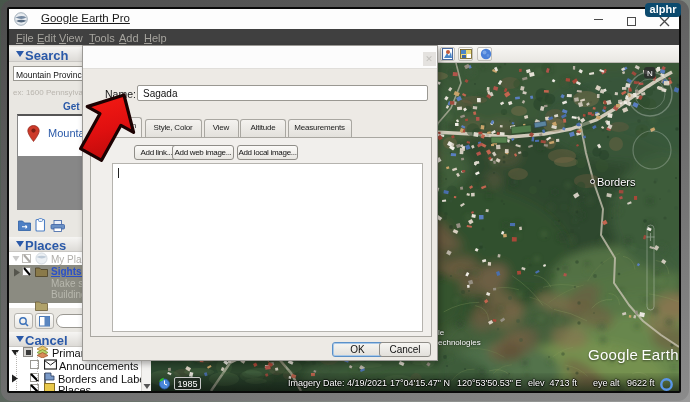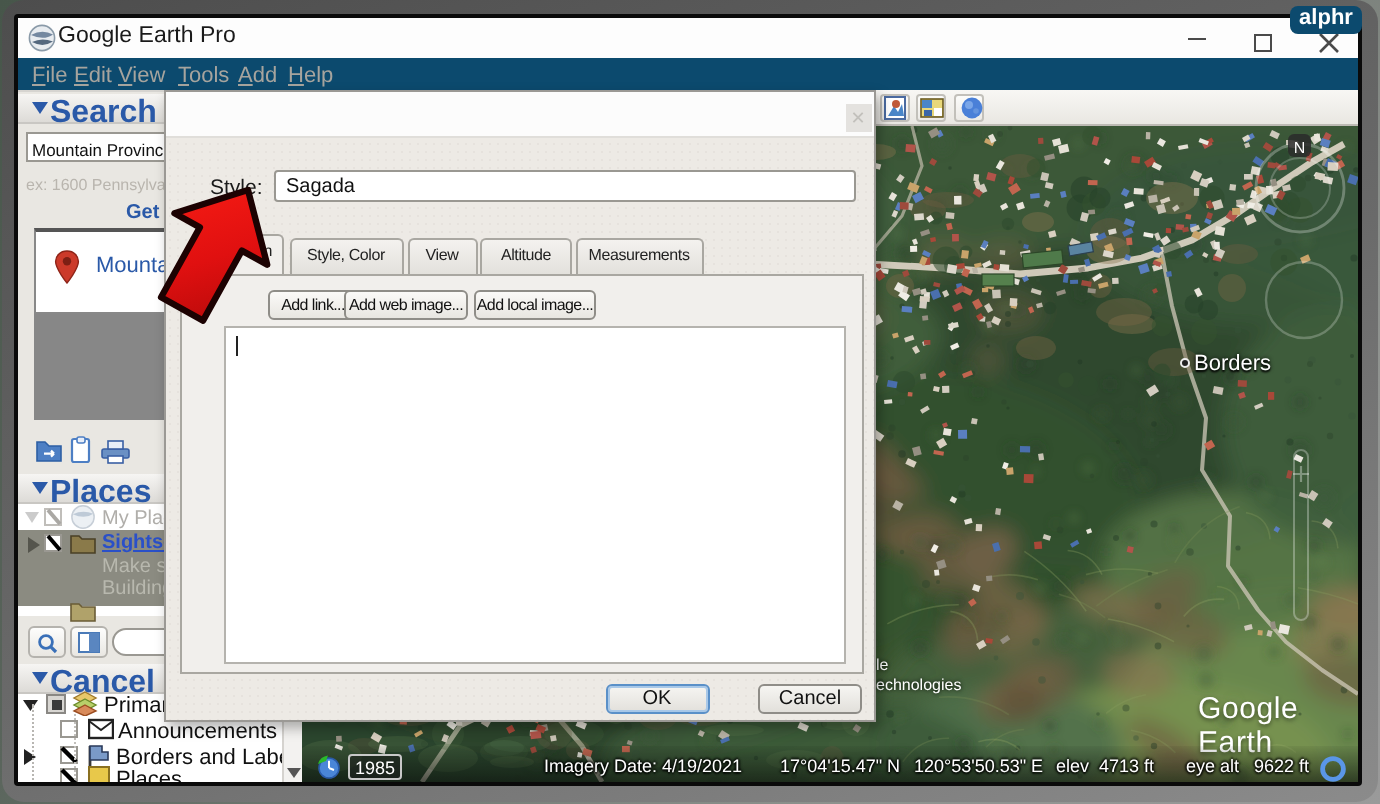--- a/index.html
+++ b/index.html
@@ -1,28 +1,28 @@
 <!DOCTYPE html>
 <html><head><meta charset="utf-8">
 <style>
 * { margin:0; padding:0; box-sizing:border-box; }
 html,body { width:690px; height:402px; overflow:hidden; font-family:"Liberation Sans", sans-serif; }
 body { position:relative; background:linear-gradient(135deg,#47564a 0%,#5a655c 35%,#8d918d 75%,#9a9a9a 100%); }
 .frame { position:absolute; left:1px; top:0px; width:688px; height:401px; background:linear-gradient(160deg,#4d4d4d,#6a6a6a 55%,#8b8b8b); border-radius:11px; }
 .blackline { position:absolute; left:7px; top:7px; width:674px; height:386px; background:#0a0a0a; border-radius:2px;}
 .content { position:absolute; left:9px; top:9px; width:670px; height:382px; background:#ffffff; overflow:hidden; }
 .titlebar { position:absolute; left:0; top:0; width:670px; height:20px; background:#fdfdfd; }
-.titletext { position:absolute; left:20px; top:3px; font-size:11.5px; color:#1a1a1a; }
-.menubar { position:absolute; left:0; top:20px; width:670px; height:17px; background:#0c4a6e; border-bottom:1px solid #d6d4d0;}
+.titletext { position:absolute; left:32px; top:3px; font-size:11.5px; color:#1a1a1a;text-decoration:underline; }
+.menubar { position:absolute; left:0; top:20px; width:670px; height:17px; background:#404040; border-bottom:1px solid #d6d4d0;}
 .mi { position:absolute; top:3px; font-size:11px; color:#a6a49e; }
 .wbtn { position:absolute; color:#4a4a4a; }
 .sidebar { position:absolute; left:0; top:37px; width:143px; height:345px; background:#e9e7e2; }
 .phead { position:absolute; left:0; width:143px; height:15px; background:linear-gradient(#f6f5f3,#dddbd7); border-bottom:1px solid #c9c7c3;}
 .phead .tri { position:absolute; left:7px; top:4px; width:0; height:0; border-left:4px solid transparent; border-right:4px solid transparent; border-top:6px solid #2a59a8; }
-.phead .lab { position:absolute; left:16px; top:1px; font-size:16px; font-weight:bold; color:#2a59a8; }
+.phead .lab { position:absolute; left:16px; top:1px; font-size:13px; font-weight:bold; color:#2a59a8; }
 .sinput { position:absolute; background:#fff; border:1px solid #9a9892; }
 .hint { position:absolute; font-size:8px; color:#b9b5ae; }
 .getd { position:absolute; font-size:10px; font-weight:bold; color:#2a59a8; }
 .card { position:absolute; left:8px; top:68px; width:128px; height:43px; background:#fff; border:1px solid #888; border-top:2px solid #555;}
 .grayblk { position:absolute; left:8px; top:111px; width:128px; height:53px; background:#878787; }
 .placesgray { position:absolute; left:0px; top:219px; width:143px; height:38px; background:#8b8b81; }
 .toolbar { position:absolute; left:143px; top:36px; width:527px; height:18px; background:linear-gradient(#f8f7f4,#e9e7e2); border-bottom:1px solid #bdbab4;}
 .tbtn { position:absolute; top:2px; width:15px; height:14px; background:linear-gradient(#fcfcfa,#eceae6); border:1px solid #c2c0ba; border-radius:2px;}
 .map { position:absolute; left:142px; top:54px; width:528px; height:328px; background:#47613c; overflow:hidden;}
 .dialog { position:absolute; left:72.5px; top:35.5px; width:356px; height:316px; background:#edeae5; border:1px solid #9b9995; box-shadow:2px 3px 6px rgba(0,0,0,0.3); background-image:radial-gradient(#e6e2dd 0.5px, transparent 0.6px); background-size:4px 4px; }
@@ -1327,59 +1327,59 @@
       <circle cx="35" cy="87" r="19" fill="none" stroke="#ffffff" stroke-width="1.2" opacity="0.24"></circle>
       <rect x="27" y="4" width="11.5" height="11.5" rx="3" fill="#2a2a2a" opacity="0.85"></rect>
       <text x="32.8" y="13.3" font-size="8" fill="#fff" text-anchor="middle" font-family="Liberation Sans">N</text>
       <rect x="30" y="162" width="7" height="85" rx="3.5" fill="none" stroke="#fff" stroke-width="1" opacity="0.3"></rect>
       <path d="M33.5 170 L33.5 178 M29.5 174 L37.5 174" stroke="#fff" stroke-width="1.1" opacity="0.35"></path>
     </svg>
     <div style="position:absolute;left:439px;top:116px;width:5px;height:5px;background:#222;border-radius:50%;border:1px solid #eee;"></div>
     <div style="position:absolute;left:446px;top:113px;font-size:11px;color:#fff;text-shadow:0 0 2px #000,0 1px 1px #000;">Borders</div>
     <div style="position:absolute;left:287px;top:265px;font-size:8px;color:#fff;text-shadow:0 0 2px #000;">le</div>
     <div style="position:absolute;left:287px;top:275px;font-size:8px;color:#fff;text-shadow:0 0 2px #000;">echnologies</div>
-    <div style="position:absolute;left:437px;top:283px;font-size:15px;color:#fff;text-shadow:0 1px 2px rgba(0,0,0,0.5);letter-spacing:0.3px;margin-left:11px;">Google Earth</div>
+    <div style="position:absolute;left:437px;top:283px;font-size:15px;color:#fff;text-shadow:0 1px 2px rgba(0,0,0,0.5);letter-spacing:0.3px;">Google Earth</div>
     <div style="position:absolute;left:0;top:310px;width:528px;height:18px;background:linear-gradient(rgba(10,14,10,0.05),rgba(10,14,10,0.6));"></div>
     <svg style="position:absolute;left:7px;top:314px" width="13" height="13">
         <circle cx="6.5" cy="7" r="5" fill="#4a86d8" stroke="#2a5aa8" stroke-width="0.8"></circle>
         <path d="M6.5 7 L6.5 3.4 M6.5 7 L9 8" stroke="#fff" stroke-width="1"></path>
         <path d="M1 5 A6 6 0 0 1 6 0.8 L5 3.5 Z" fill="#2ab82a"></path>
       </svg>
     <div style="position:absolute;left:23px;top:314px;width:27px;height:13px;background:rgba(30,30,30,0.5);border:1px solid #c8c8c8;border-radius:2px;color:#fff;font-size:9px;text-align:center;line-height:12px;">1985</div>
-    <span class="st" style="left:108px;padding-left:13px;">Imagery Date: 4/19/2021</span>
+    <span class="st" style="left:124px;padding-left:13px;">Imagery Date: 4/19/2021</span>
     <span class="st" style="left:239px;">17°04'15.47" N</span>
     <span class="st" style="left:306px;">120°53'50.53" E</span>
     <span class="st" style="left:377px;">elev&nbsp; 4713 ft</span>
     <span class="st" style="left:442px;">eye alt</span>
     <span class="st" style="left:476px;">9622 ft</span>
     <svg style="position:absolute;left:508px;top:314px" width="15" height="15">
         <circle cx="7.5" cy="7.5" r="5.2" fill="none" stroke="#5a96e8" stroke-width="2.4"></circle>
       </svg>
   </div>
 
   <div class="dialog">
     <div class="dtitle">
         <div class="dclose">✕</div>
       </div>
-    <div class="dlabel" style="left:22.5px;top:42px;">Style:</div>
+    <div class="dlabel" style="left:22.5px;top:42px;">Name:</div>
     <div class="dinput">Sagada</div>
     <div class="tab tabactive" style="left:18.5px;width:41px;text-align:right;padding-right:5px;">tion</div>
     <div class="tab" style="left:62px;width:57px;">Style, Color</div>
     <div class="tab" style="left:121px;width:35px;">View</div>
     <div class="tab" style="left:157.5px;width:46px;">Altitude</div>
     <div class="tab" style="left:205px;width:64px;">Measurements</div>
     <div class="tabpane">
       <div class="abtn" style="left:43px;width:46px;">Add link...</div>
       <div class="abtn" style="left:81.5px;width:62px;">Add web image...</div>
       <div class="abtn" style="left:146.5px;width:61px;">Add local image...</div>
       <div class="tarea">
           <div style="position:absolute;left:5px;top:4px;width:1px;height:10px;background:#222;"></div>
         </div>
     </div>
-    <div class="obtn" style="left:220px;border:1px solid #5a90c8;box-shadow:0 0 0 1px #a8c8e8 inset;">OK</div>
+    <div class="obtn" style="left:249px;border:1px solid #5a90c8;box-shadow:0 0 0 1px #a8c8e8 inset;">OK</div>
     <div class="obtn" style="left:296.5px;">Cancel</div>
   </div>
 
   <svg style="position:absolute;left:66px;top:80px;z-index:40;" width="78" height="90" viewBox="0 0 78 90">
     <defs>
         <linearGradient id="ag" x1="0.1" y1="0" x2="0.9" y2="1">
       <stop offset="0" stop-color="#f81c14"></stop>
           <stop offset="0.55" stop-color="#e01010"></stop>
           <stop offset="1" stop-color="#b80a0a"></stop>
     </linearGradient>

